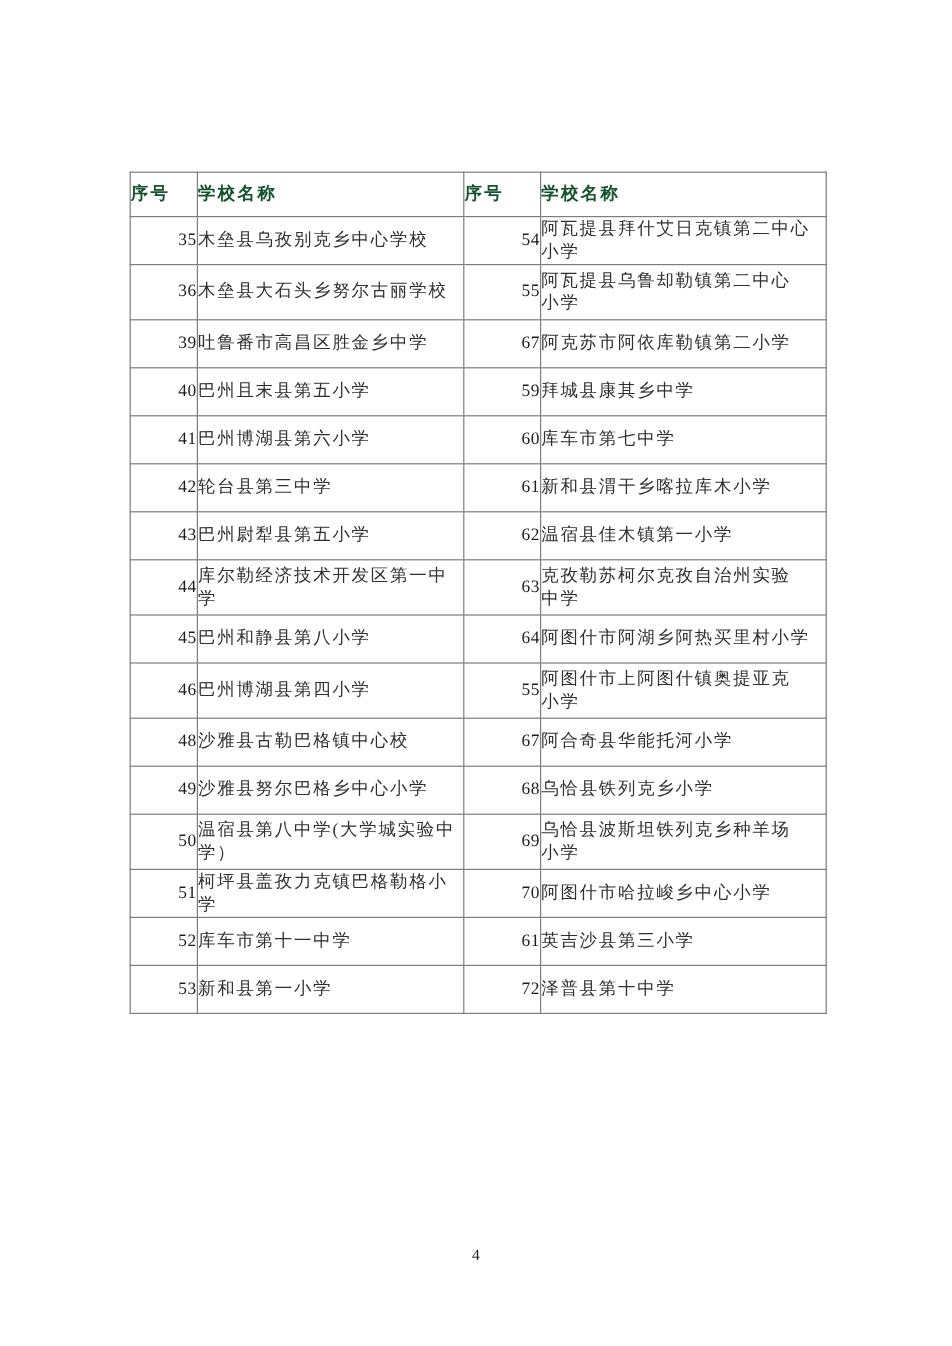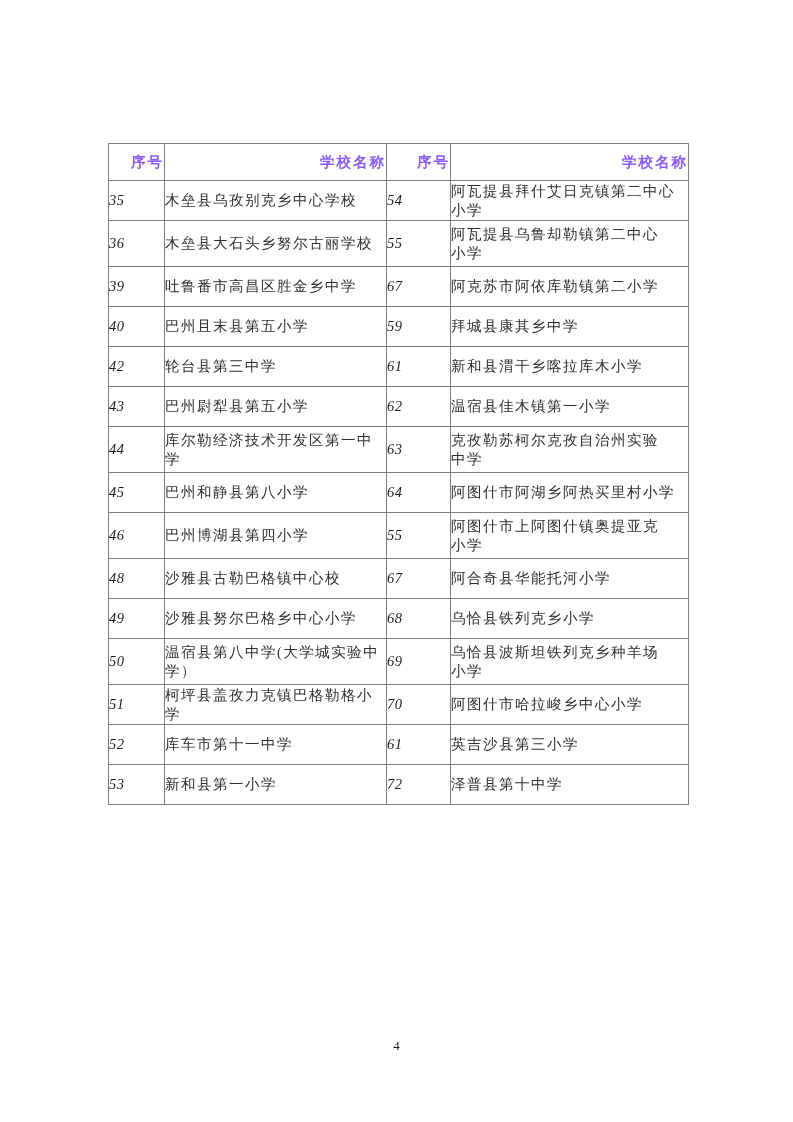--- a/index.html
+++ b/index.html
@@ -37,31 +37,30 @@
     vertical-align: middle;
     font-size: 14.5px;
     line-height: 19px;
   }
   table.school-table thead tr { height: 37px; }
   table.school-table tbody tr { height: 40px; }
   table.school-table tbody tr.tall { height: 46px; }
 
   th.hdr {
     font-weight: bold;
+    text-align: left;
+    letter-spacing: 2px;
+    color: #14532d;
+    font-size: 15px;
+  }
+  td.num {
     text-align: right;
-    letter-spacing: 2px;
-    color: #8b5cf6;
-    font-size: 15px;
-  }
-  td.num {
-    text-align: left;
     color: #1d1d1d;
     letter-spacing: 0.5px;
     font-size: 15px;
-    font-style: italic;
   }
   td.name {
     text-align: left;
     padding-left: 13px;
     padding-right: 4px;
     letter-spacing: 1.5px;
     white-space: pre-line;
     color: #2f2f2f;
   }
   .page-number {
@@ -114,20 +113,26 @@
       <td class="num">67</td>
       <td class="name">阿克苏市阿依库勒镇第二小学</td>
     </tr>
         <tr>
       <td class="num">40</td>
       <td class="name">巴州且末县第五小学</td>
       <td class="num">59</td>
       <td class="name">拜城县康其乡中学</td>
     </tr>
         <tr>
+      <td class="num">41</td>
+      <td class="name">巴州博湖县第六小学</td>
+      <td class="num">60</td>
+      <td class="name">库车市第七中学</td>
+    </tr>
+        <tr>
       <td class="num">42</td>
       <td class="name">轮台县第三中学</td>
       <td class="num">61</td>
       <td class="name">新和县渭干乡喀拉库木小学</td>
     </tr>
         <tr>
       <td class="num">43</td>
       <td class="name">巴州尉犁县第五小学</td>
       <td class="num">62</td>
       <td class="name">温宿县佳木镇第一小学</td>

